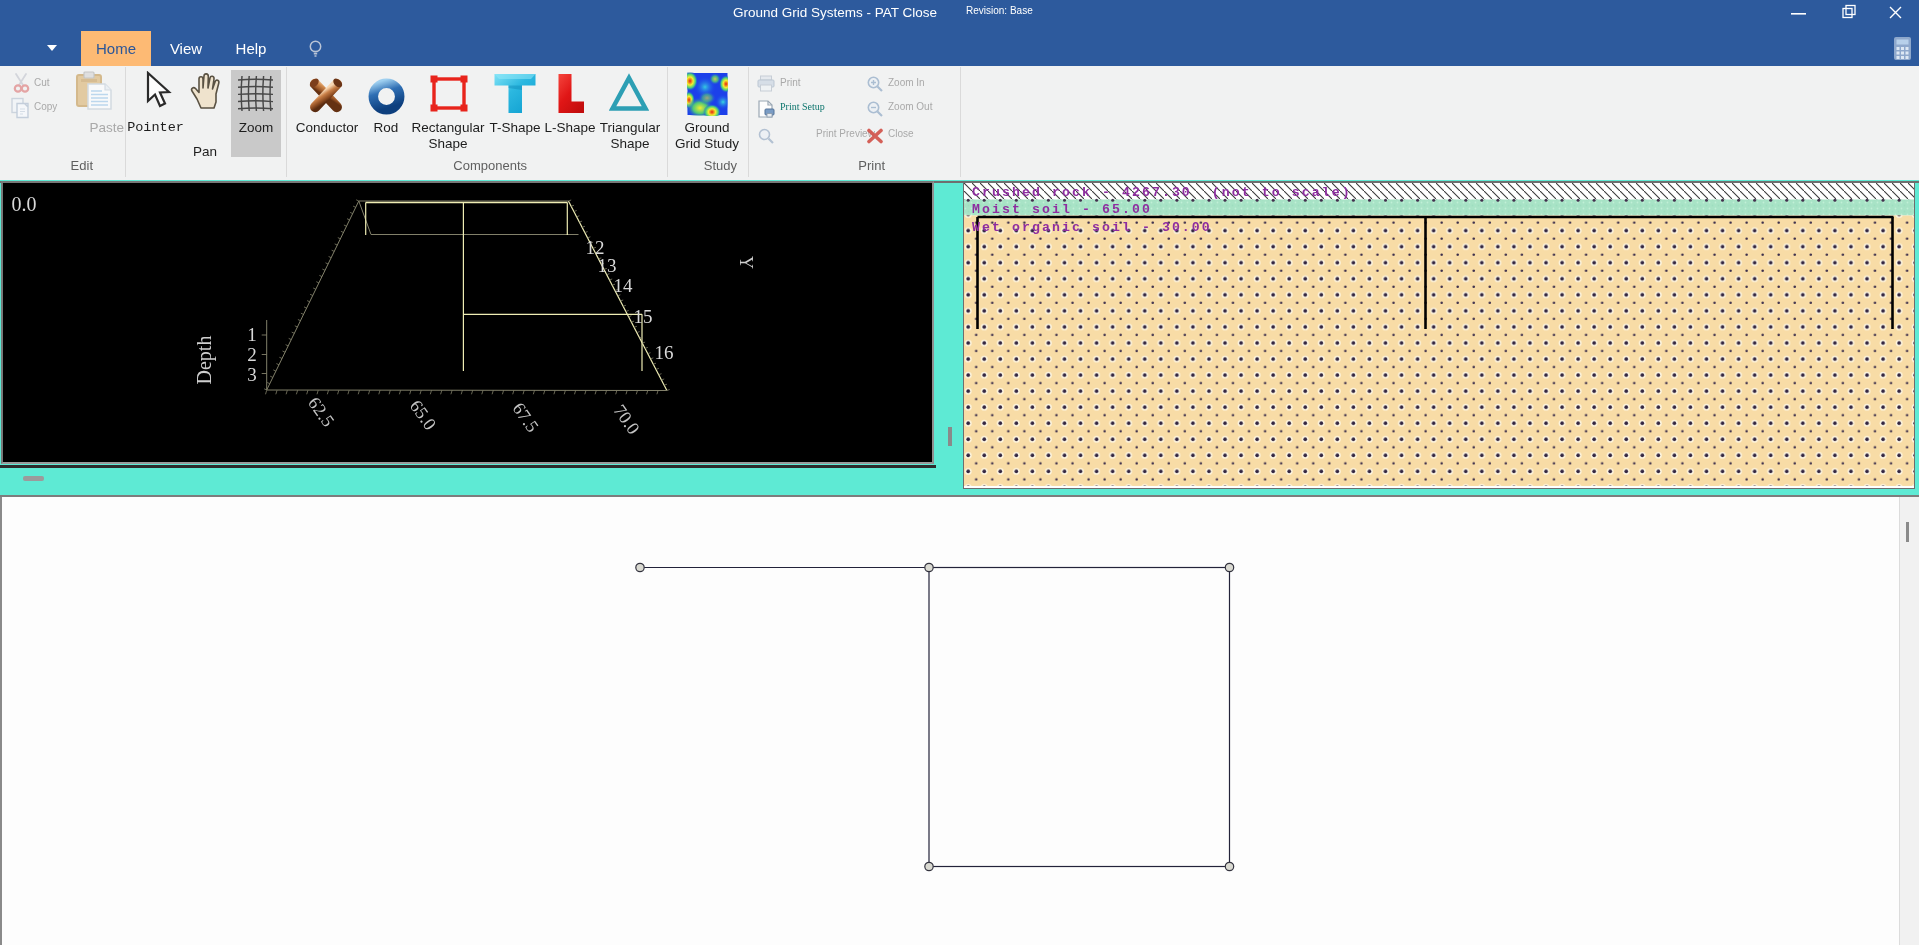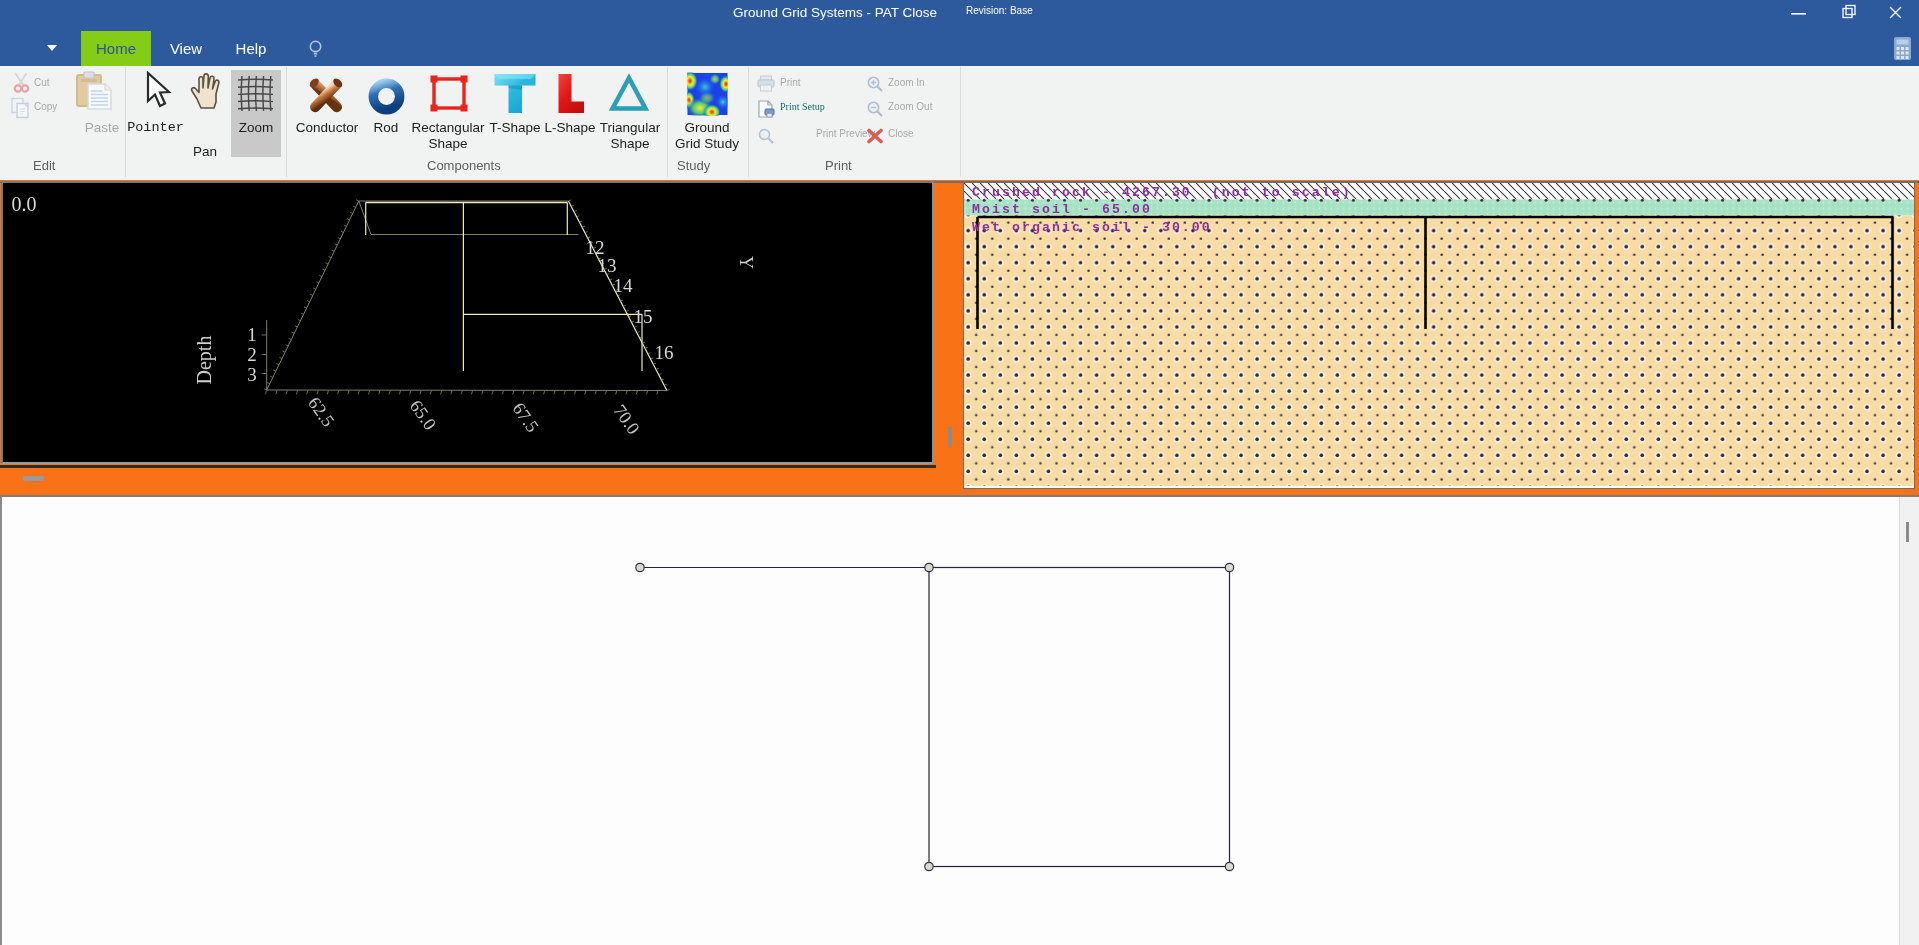--- a/index.html
+++ b/index.html
@@ -1,46 +1,46 @@
 <!DOCTYPE html>
 <html><head>
 <meta charset="utf-8">
 <style>
 html,body{margin:0;padding:0;width:1919px;height:945px;overflow:hidden;
  font-family:"Liberation Sans",sans-serif;background:#fff;}
 .abs{position:absolute;}
 #titlebar{position:absolute;left:0;top:0;width:1919px;height:66px;background:#2d5a9d;}
 #ribbon{position:absolute;left:0;top:66px;width:1919px;height:114px;background:#f1f2f2;}
 .sep{position:absolute;top:1px;height:110px;width:1px;background:#dadada;}
-.grplabel{position:absolute;top:92px;font-size:13px;color:#5f5f5f;text-align:left;}
+.grplabel{position:absolute;top:92px;font-size:13px;color:#5f5f5f;text-align:right;}
 .biglabel{position:absolute;font-size:13.5px;color:#1d1d1d;text-align:center;white-space:nowrap;line-height:16px;}
 .gray{color:#a9a9a9;}
 .smalltxt{position:absolute;font-size:10px;white-space:nowrap;}
-#panels{position:absolute;left:0;top:180px;width:1919px;height:317px;background:#f97316;}
+#panels{position:absolute;left:0;top:180px;width:1919px;height:317px;background:#5eead4;}
 #canvasarea{position:absolute;left:0;top:497px;width:1919px;height:448px;background:#fdfdfd;}
 .tab{position:absolute;top:31px;height:35px;font-size:15px;color:#fff;display:flex;align-items:center;justify-content:center;}
 </style>
 </head>
 <body>
 <div id="titlebar">
   <div class="abs" style="left:733px;top:5px;width:220px;height:18px;color:#fff;font-size:13.5px;">Ground Grid Systems - PAT Close</div>
   <div class="abs" style="left:966px;top:5px;color:#fff;font-size:10px;">Revision: Base</div>
 
   <svg class="abs" style="left:1780px;top:0px" width="139" height="28" viewBox="0 0 139 28">
     <rect x="11" y="13" width="15" height="1.6" fill="#fff"></rect>
     <rect x="66" y="5.5" width="9" height="9" fill="none" stroke="#fff" stroke-width="1.3"></rect>
     <rect x="63" y="8.5" width="9" height="9" fill="none" stroke="#fff" stroke-width="1.3"></rect>
     <path d="M110 7 L121 18 M121 7 L110 18" stroke="#fff" stroke-width="1.4"></path>
   </svg>
 
   <svg class="abs" style="left:45px;top:43px" width="14" height="10" viewBox="0 0 14 10">
       <path d="M2 2 L12 2 L7 8 Z" fill="#fff"></path>
     </svg>
 
-  <div class="tab" style="left:81px;width:70px;background:#84cc16;color:#2a5699;">Home</div>
+  <div class="tab" style="left:81px;width:70px;background:#fdba74;color:#2a5699;">Home</div>
   <div class="tab" style="left:156px;width:60px;">View</div>
   <div class="tab" style="left:221px;width:60px;">Help</div>
 
   <svg class="abs" style="left:307px;top:39px" width="17" height="21" viewBox="0 0 17 21">
     <circle cx="8.5" cy="7.5" r="5.2" fill="none" stroke="#b9c4d6" stroke-width="1.5"></circle>
     <path d="M6.5 12.5 L10.5 12.5 M6.8 14.8 L10.2 14.8 M7.5 17 L9.5 17" stroke="#b9c4d6" stroke-width="1.4"></path>
   </svg>
 
   <svg class="abs" style="left:1893px;top:36px" width="20" height="26" viewBox="0 0 20 26">
     <rect x="1" y="1" width="17" height="23" rx="2" fill="#8ea8cc"></rect>
@@ -65,21 +65,21 @@
   <div class="sep" style="left:667px"></div>
   <div class="sep" style="left:748px"></div>
   <div class="sep" style="left:960px"></div>
   <div class="grplabel" style="left:33px;width:60px;">Edit</div>
   <div class="grplabel" style="left:427px;width:100px;">Components</div>
   <div class="grplabel" style="left:677px;width:60px;">Study</div>
   <div class="grplabel" style="left:825px;width:60px;">Print</div>
 
   <div class="abs" style="left:231px;top:4px;width:50px;height:87px;background:#c9c9c9;"></div>
 
-  <div class="biglabel gray" style="left:72px;top:54px;width:60px;">Paste</div>
+  <div class="biglabel gray" style="left:64px;top:54px;width:60px;text-align:right;">Paste</div>
   <div class="biglabel" style="left:125px;top:54px;width:61px;font-family:Liberation Mono, monospace;">Pointer</div>
   <div class="biglabel" style="left:175px;top:54px;width:60px;margin-top:24px;">Pan</div>
   <div class="biglabel" style="left:226px;top:54px;width:60px;">Zoom</div>
   <div class="biglabel" style="left:287px;top:54px;width:80px;">Conductor</div>
   <div class="biglabel" style="left:356px;top:54px;width:60px;">Rod</div>
   <div class="biglabel" style="left:404px;top:54px;width:88px;">Rectangular<br>Shape</div>
   <div class="biglabel" style="left:485px;top:54px;width:60px;">T-Shape</div>
   <div class="biglabel" style="left:540px;top:54px;width:60px;">L-Shape</div>
   <div class="biglabel" style="left:590px;top:54px;width:80px;">Triangular<br>Shape</div>
   <div class="biglabel" style="left:667px;top:54px;width:80px;">Ground<br>Grid Study</div>

